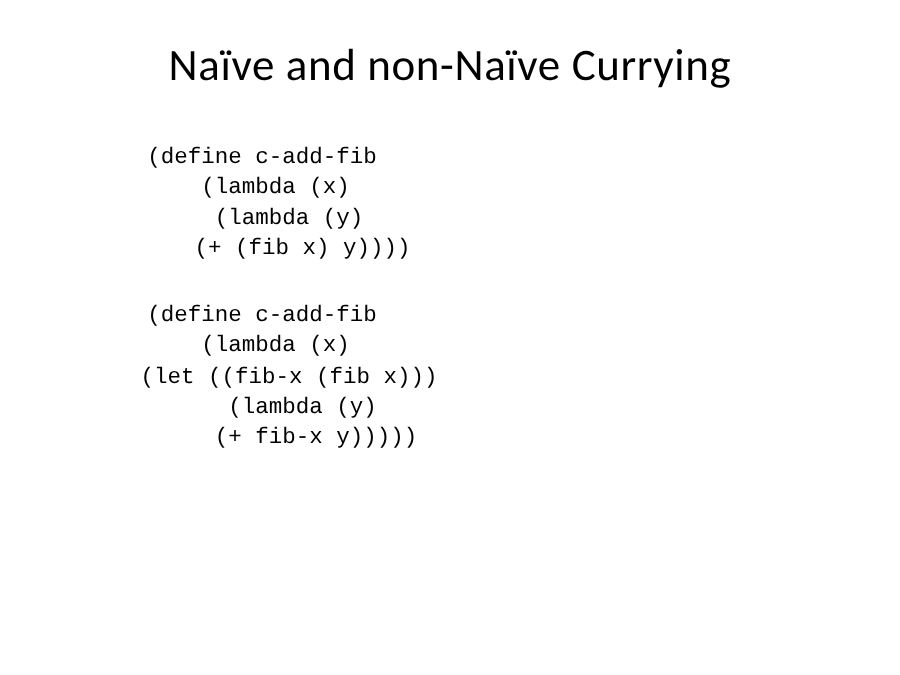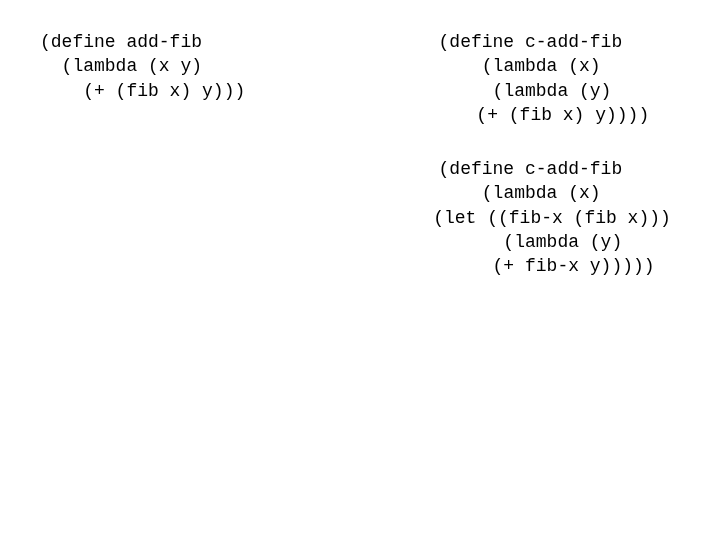--- a/index.html
+++ b/index.html
@@ -44,26 +44,22 @@
       line-height: 1.35;
       color: #000000;
       white-space: pre;
       margin-bottom: 30px;
     }
   </style>
 </head>
 <body>
 
 <div class="slide">
+  <h1 class="title">Naïve and non-Naïve Currying</h1>
   <div class="columns">
-    <div class="col-left">
-      <div class="code-block">(define add-fib
-  (lambda (x y)
-    (+ (fib x) y)))</div>
-    </div>
     <div class="col-right">
       <div class="code-block">(define c-add-fib
   (lambda (x)
     (lambda (y)
       (+ (fib x) y))))</div>
       <div class="code-block">(define c-add-fib
   (lambda (x)
     (let ((fib-x (fib x)))
       (lambda (y)
         (+ fib-x y)))))</div>

